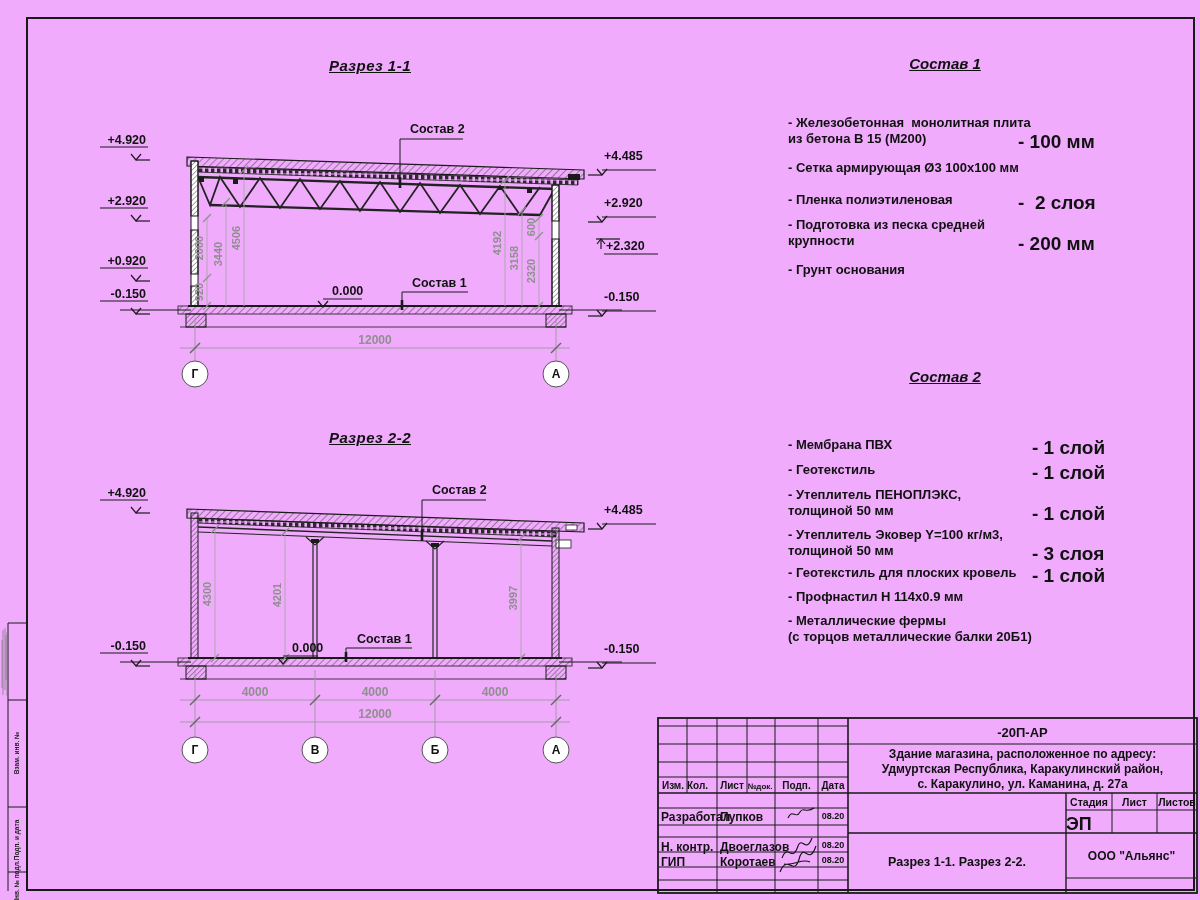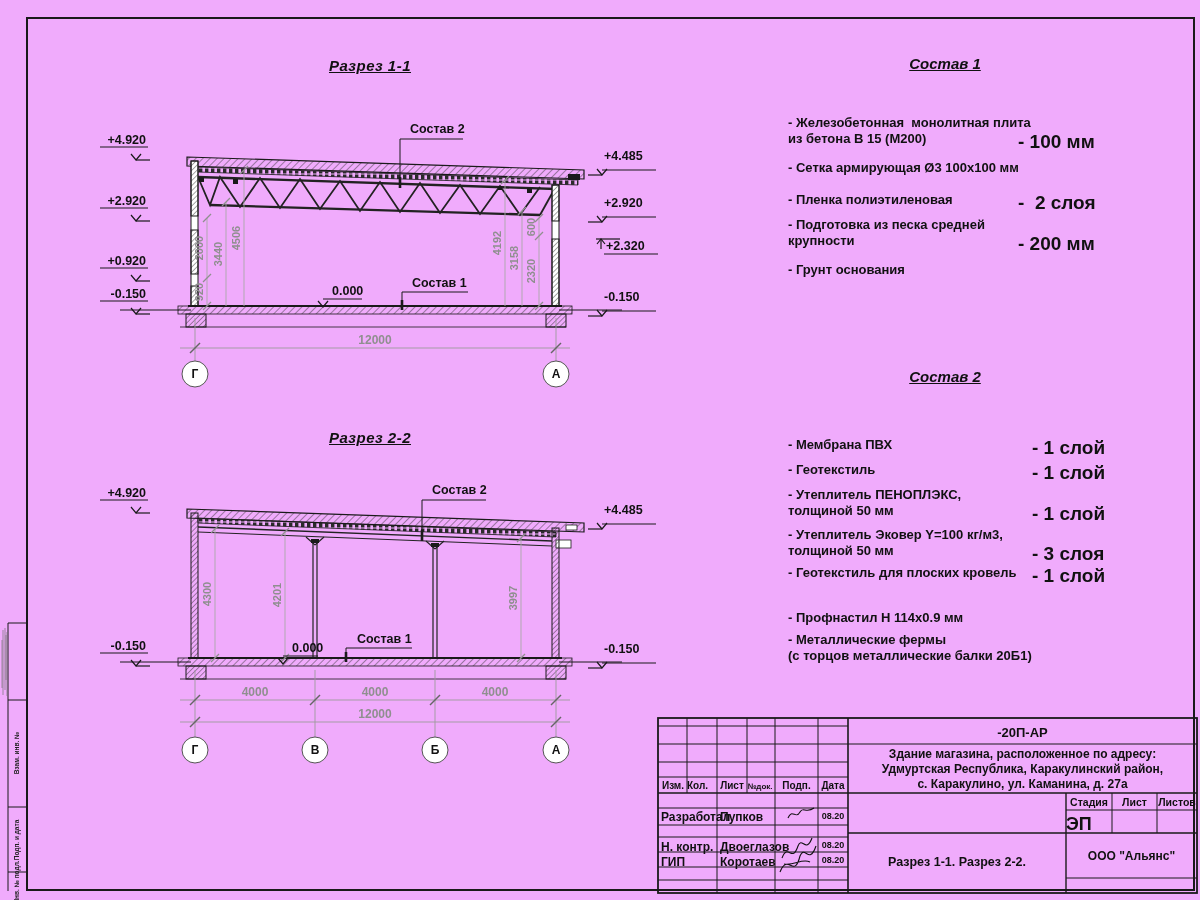--- a/index.html
+++ b/index.html
@@ -379,22 +379,22 @@
   <div class="abs comp-name" style="left:788px;top:462px">- Геотекстиль</div>
   <div class="abs comp-val" style="left:1032px;top:462px">- 1 слой</div>
   <div class="abs comp-name" style="left:788px;top:487px">- Утеплитель ПЕНОПЛЭКС,
 толщиной 50 мм</div>
   <div class="abs comp-val" style="left:1032px;top:503px">- 1 слой</div>
   <div class="abs comp-name" style="left:788px;top:527px">- Утеплитель Эковер Y=100 кг/м3,
 толщиной 50 мм</div>
   <div class="abs comp-val" style="left:1032px;top:543px">- 3 слоя</div>
   <div class="abs comp-name" style="left:788px;top:565px">- Геотекстиль для плоских кровель</div>
   <div class="abs comp-val" style="left:1032px;top:565px">- 1 слой</div>
-  <div class="abs comp-name" style="left:788px;top:610px">- Профнастил Н 114x0.9 мм</div>
-  <div class="abs comp-name" style="left:788px;top:632px">- Металлические фермы
+  <div class="abs comp-name" style="left:788px;top:589px">- Профнастил Н 114x0.9 мм</div>
+  <div class="abs comp-name" style="left:788px;top:613px">- Металлические фермы
 (с торцов металлические балки 20Б1)</div>
 
   <svg class="abs" style="left:655px;top:712px" width="545" height="185" viewBox="655 712 545 185">
     <g stroke="#1a1a1a" fill="none">
       <rect x="658" y="718" width="539" height="175" stroke-width="1.8"></rect>
       <line x1="687" y1="718" x2="687" y2="793" stroke-width="1"></line>
       <line x1="717" y1="718" x2="717" y2="893" stroke-width="1"></line>
       <line x1="747" y1="718" x2="747" y2="793" stroke-width="1"></line>
       <line x1="775" y1="718" x2="775" y2="893" stroke-width="1"></line>
       <line x1="818" y1="718" x2="818" y2="893" stroke-width="1"></line>

